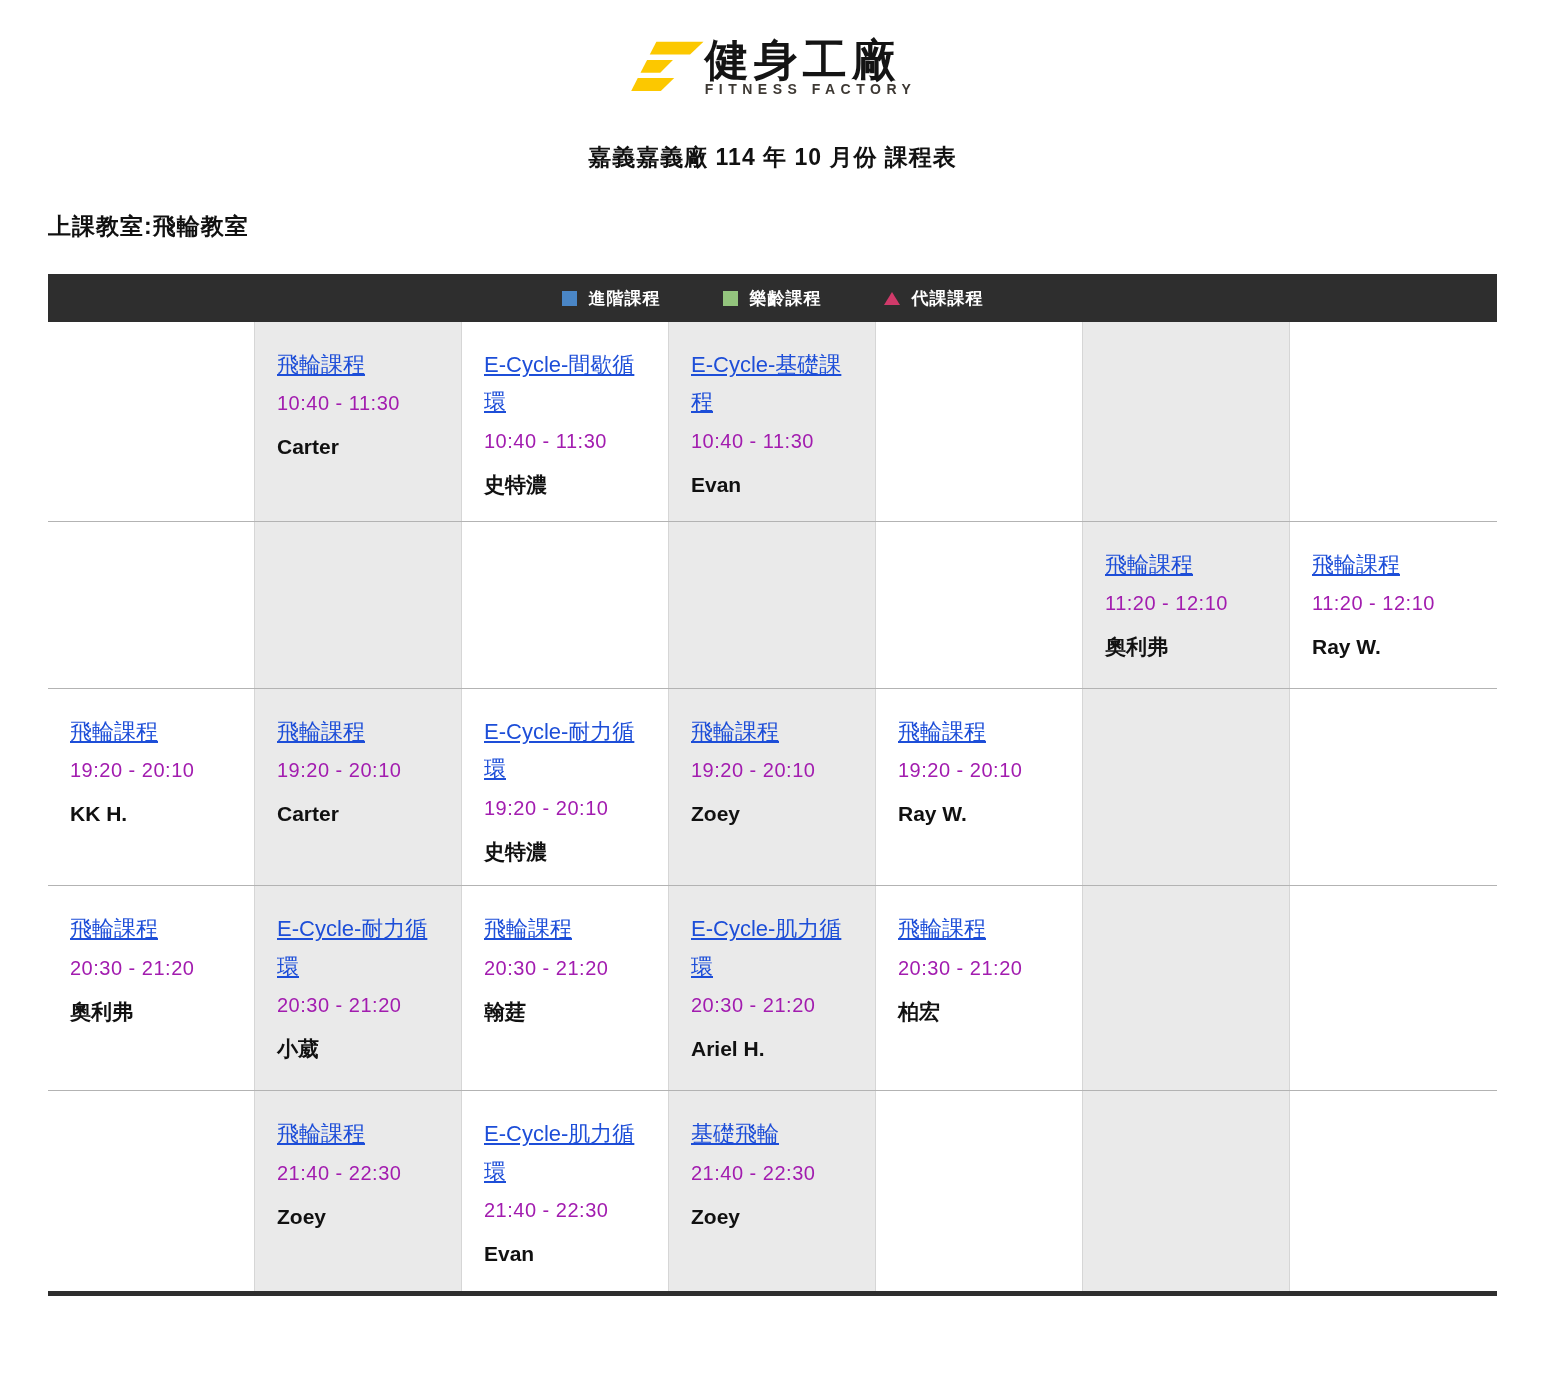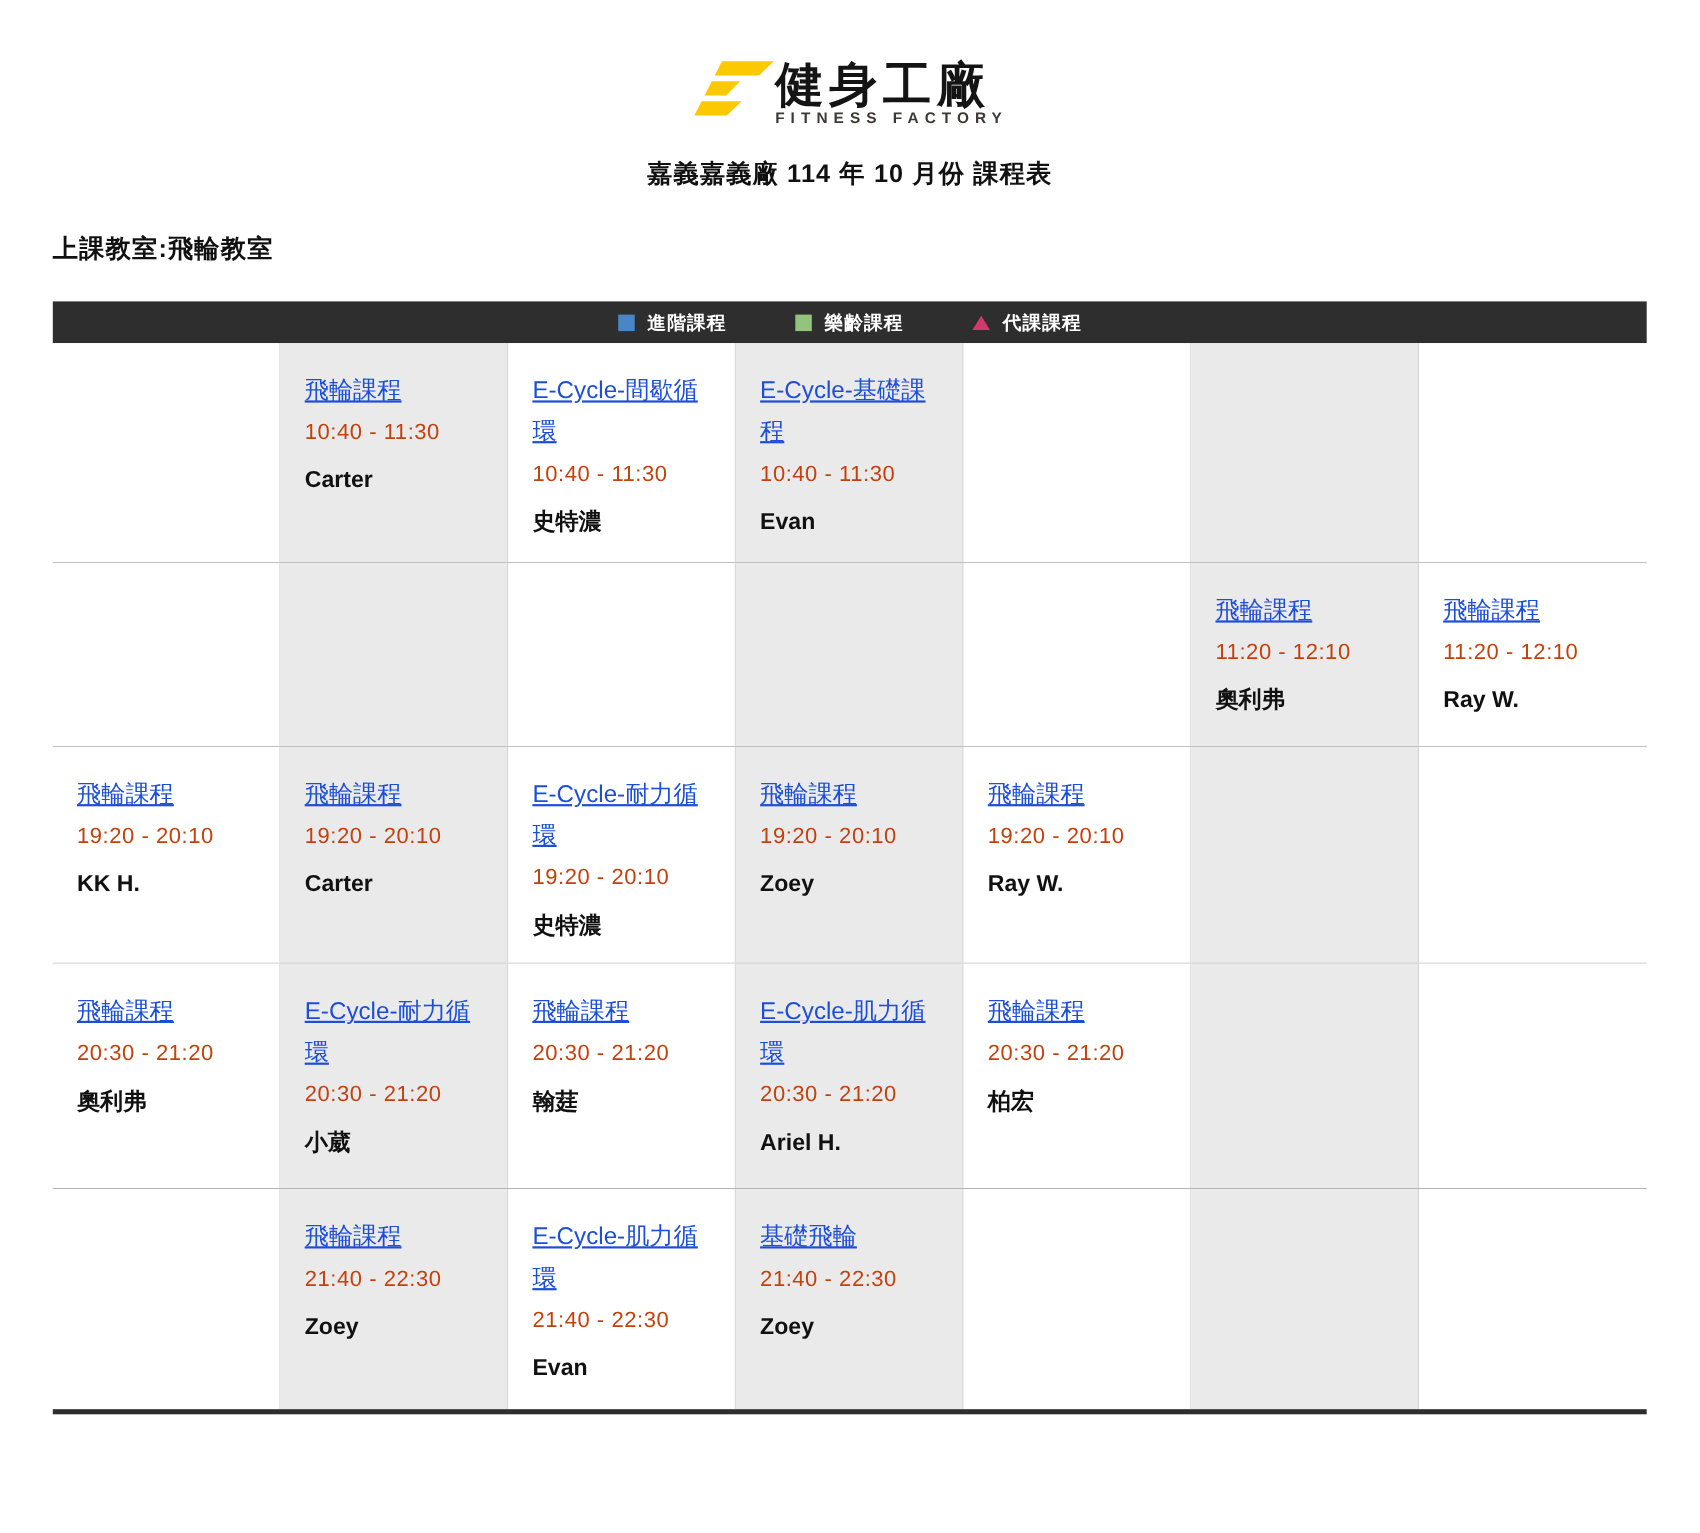--- a/index.html
+++ b/index.html
@@ -5,34 +5,34 @@
   * { box-sizing: border-box; margin: 0; padding: 0; }
   html, body { background: #ffffff; }
   body {
     width: 1545px;
     font-family: "Liberation Sans", "DejaVu Sans", sans-serif;
     color: #1a1a1a;
   }
   .page { width: 1449px; margin: 0 auto; padding-top: 38px; }
 
   
-  .brand { display: flex; align-items: flex-end; justify-content: center; height: 76px; }
+  .brand { display: flex; align-items: flex-start; justify-content: center; height: 76px; }
   .brand-icon { width: 76px; height: 62px; display: block; }
   .brand-icon polygon { fill: #fcc800; }
   .brand-text { display: flex; flex-direction: column; align-items: flex-start; line-height: 1; }
   .brand-zh { font-size: 44px; font-weight: 900; letter-spacing: 5px; color: #141414; }
   .brand-en { font-size: 14px; font-weight: 700; letter-spacing: 5.5px; color: #3d3833; margin-top: 0; }
 
   .page-title { text-align: center; font-size: 23px; font-weight: 600; color: #111; margin-top: 28px; letter-spacing: 1px; }
   .page-subtitle { text-align: left; font-size: 23px; font-weight: 700; color: #111; margin-top: 38px; letter-spacing: 1px; }
 
   
   .legend-bar {
     margin-top: 32px;
-    height: 38px;
+    height: 48px;
     background: #2e2e2e;
     display: flex;
     align-items: center;
     justify-content: center;
     gap: 62px;
   }
   .legend-item { display: flex; align-items: center; gap: 12px; color: #ffffff; font-size: 17px; font-weight: 700; letter-spacing: 1px; }
   .swatch-square { width: 15px; height: 15px; display: inline-block; }
   .swatch-triangle {
     width: 0; height: 0; display: inline-block;
@@ -59,21 +59,21 @@
   .row-2 { min-height: 167px; }
   .row-3 { min-height: 193px; }
   .row-4 { min-height: 205px; }
   .row-5 { min-height: 200px; }
 
   .cell { padding: 24px 26px 18px 22px; border-right: 1px solid #d6d6d6; background: #ffffff; }
   .cell:last-child { border-right: none; }
   .cell.shaded { background: #eaeaea; }
 
   .cell-title { font-size: 22px; font-weight: 500; color: #1d4ed8; line-height: 1.7; word-break: break-word; text-decoration: underline; }
-  .cell-time { font-size: 20px; font-weight: 400; color: #c2410c; line-height: 1.6; margin-top: 4px; letter-spacing: 0.5px; }
+  .cell-time { font-size: 20px; font-weight: 400; color: #a21caf; line-height: 1.6; margin-top: 4px; letter-spacing: 0.5px; }
   .cell-name { font-size: 21px; font-weight: 700; color: #111; line-height: 1.5; margin-top: 12px; }
 </style>
 </head>
 <body>
 
 <div class="page">
 
   <div class="brand">
     <svg class="brand-icon" viewBox="0 0 100 80" aria-hidden="true">
       <g transform="translate(26,4)">

